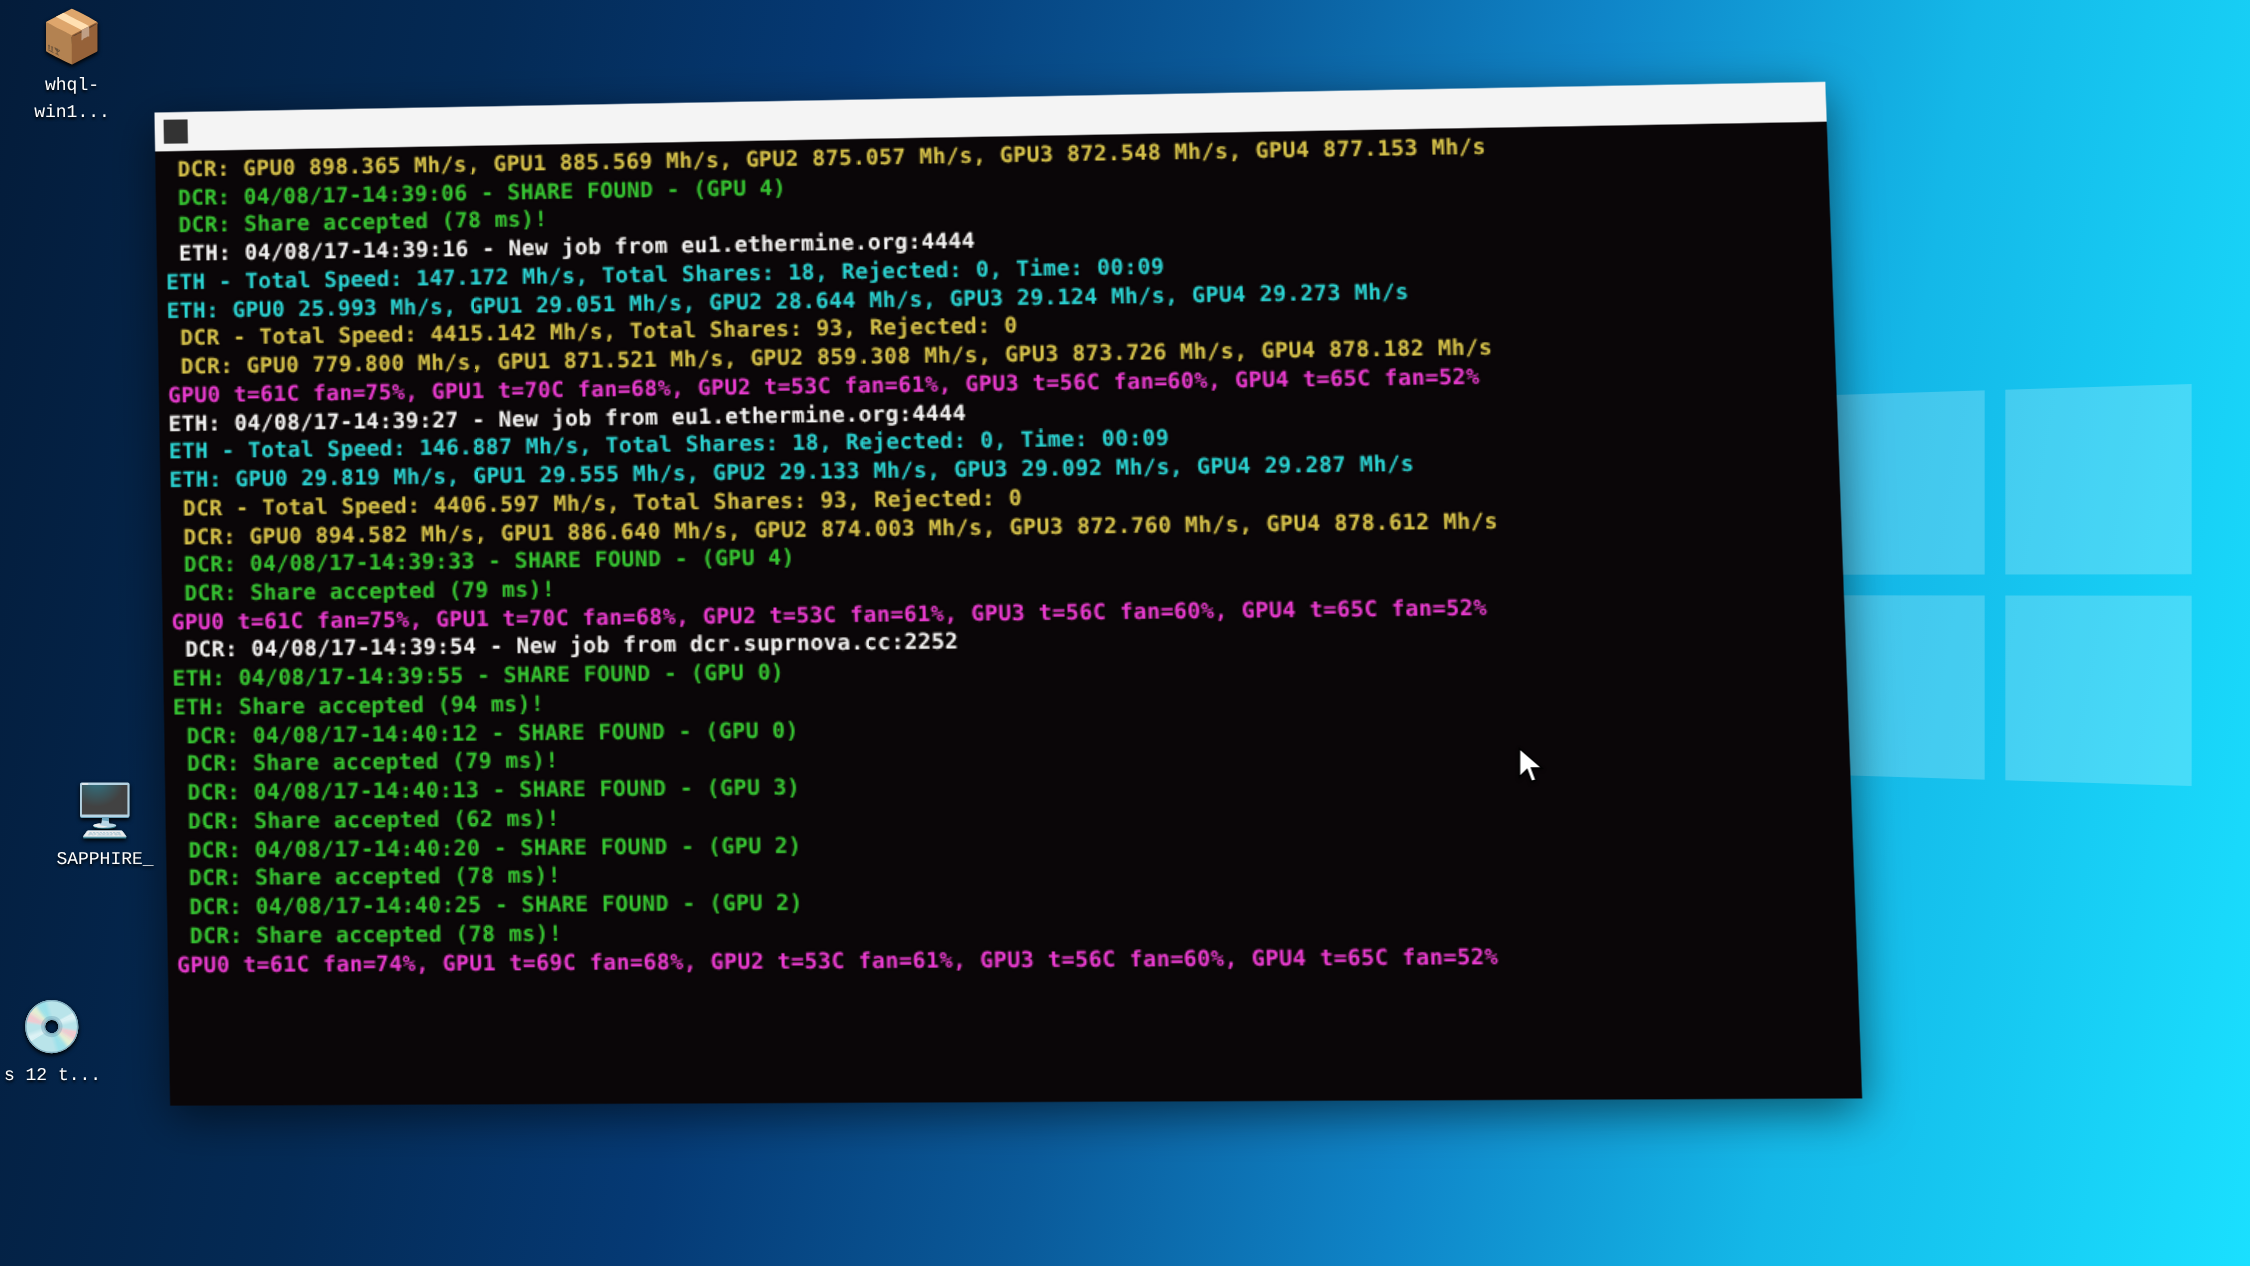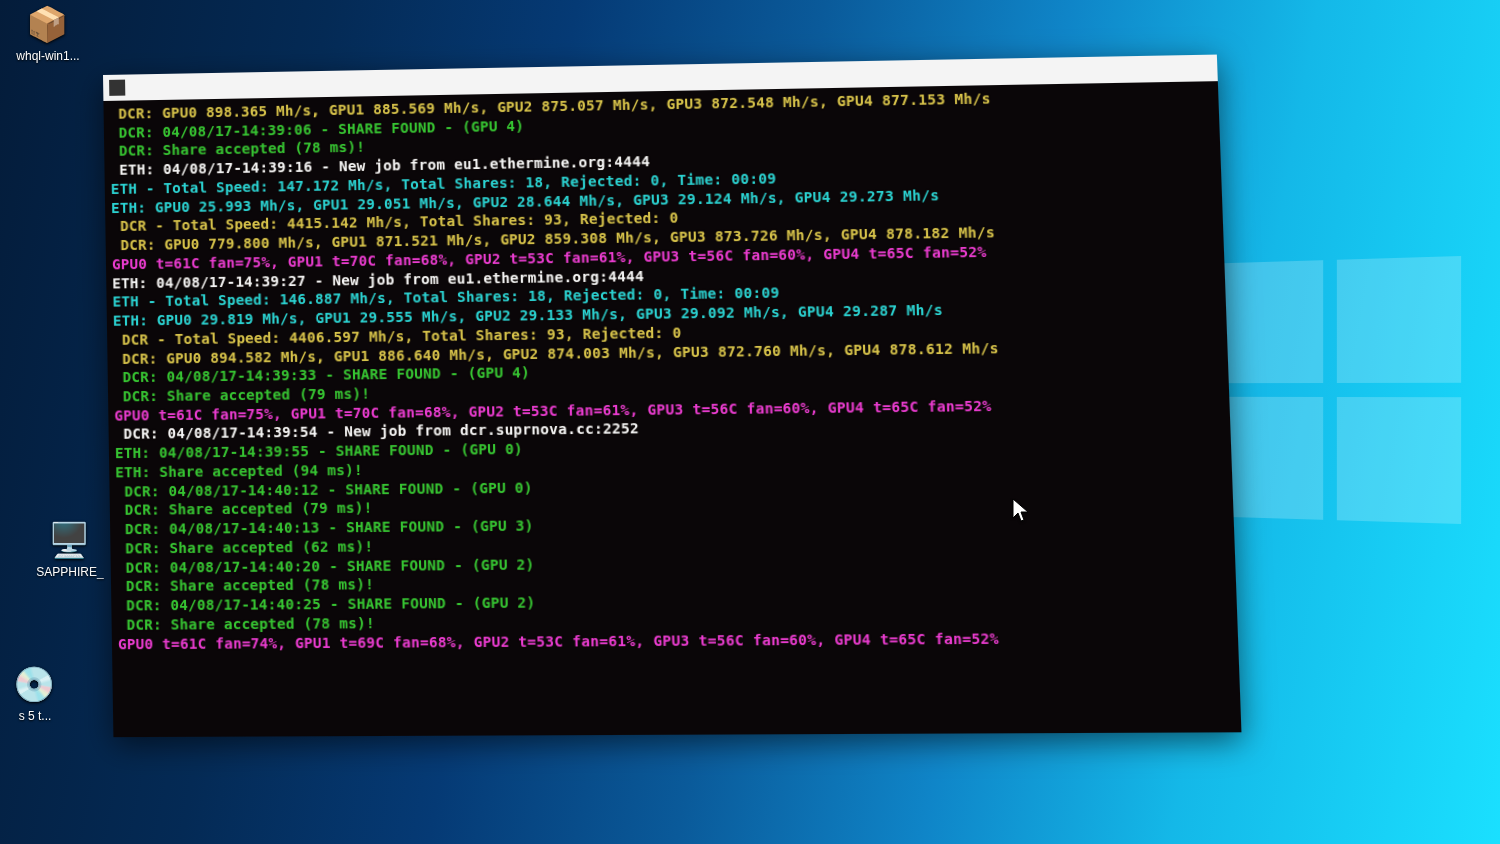--- a/index.html
+++ b/index.html
@@ -25,21 +25,21 @@
     transform: perspective(900px) rotateY(-12deg);
     display: grid;
     grid-template-columns: 1fr 1fr;
     grid-template-rows: 1fr 1fr;
     gap: 14px;
   }
   .winlogo div { background: #ffffff; }
   
   .dicon { position: absolute; width: 80px; text-align: center; color: #fff; }
   .dicon .glyph { font-size: 34px; display: block; margin: 0 auto 2px; text-shadow: 0 1px 3px #000; }
-  .dicon .lbl { font-size: 12px; text-shadow: 0 1px 2px #000; word-break: break-word; line-height: 1.1; }
+  .dicon .lbl { font-size: 12px; text-shadow: 0 1px 2px #000; word-break: break-word; line-height: 1.1; font-family: Liberation Mono, monospace; }
   
   .cursor-arrow {
     position: absolute;
     left: 1012px; top: 498px;
     width: 0; height: 0;
     filter: drop-shadow(0 1px 1px rgba(0,0,0,0.6));
     z-index: 50;
   }
   .cursor-arrow svg { position: absolute; }
   
@@ -96,21 +96,21 @@
   <div class="dicon" style="left:8px; top:4px;">
     <span class="glyph">📦</span>
     <span class="lbl">whql-win1...</span>
   </div>
   <div class="dicon" style="left:30px; top:520px;">
     <span class="glyph">🖥️</span>
     <span class="lbl">SAPPHIRE_</span>
   </div>
   <div class="dicon" style="left:0px; top:664px; width:70px;">
     <span class="glyph">💿</span>
-    <span class="lbl">s 5
+    <span class="lbl">s 12
 t...</span>
   </div>
 
   <div class="console">
     <div class="titlebar">
       <div class="ticon"></div>
       <div class="ttitle"> </div>
     </div>
     <div class="term" id="term"><div class="c-yellow"> DCR: GPU0 898.365 Mh/s, GPU1 885.569 Mh/s, GPU2 875.057 Mh/s, GPU3 872.548 Mh/s, GPU4 877.153 Mh/s</div><div class="c-green"> DCR: 04/08/17-14:39:06 - SHARE FOUND - (GPU 4)</div><div class="c-green"> DCR: Share accepted (78 ms)!</div><div class="c-white"> ETH: 04/08/17-14:39:16 - New job from eu1.ethermine.org:4444</div><div class="c-cyan">ETH - Total Speed: 147.172 Mh/s, Total Shares: 18, Rejected: 0, Time: 00:09</div><div class="c-cyan">ETH: GPU0 25.993 Mh/s, GPU1 29.051 Mh/s, GPU2 28.644 Mh/s, GPU3 29.124 Mh/s, GPU4 29.273 Mh/s</div><div class="c-yellow"> DCR - Total Speed: 4415.142 Mh/s, Total Shares: 93, Rejected: 0</div><div class="c-yellow"> DCR: GPU0 779.800 Mh/s, GPU1 871.521 Mh/s, GPU2 859.308 Mh/s, GPU3 873.726 Mh/s, GPU4 878.182 Mh/s</div><div class="c-magenta">GPU0 t=61C fan=75%, GPU1 t=70C fan=68%, GPU2 t=53C fan=61%, GPU3 t=56C fan=60%, GPU4 t=65C fan=52%</div><div class="c-white">ETH: 04/08/17-14:39:27 - New job from eu1.ethermine.org:4444</div><div class="c-cyan">ETH - Total Speed: 146.887 Mh/s, Total Shares: 18, Rejected: 0, Time: 00:09</div><div class="c-cyan">ETH: GPU0 29.819 Mh/s, GPU1 29.555 Mh/s, GPU2 29.133 Mh/s, GPU3 29.092 Mh/s, GPU4 29.287 Mh/s</div><div class="c-yellow"> DCR - Total Speed: 4406.597 Mh/s, Total Shares: 93, Rejected: 0</div><div class="c-yellow"> DCR: GPU0 894.582 Mh/s, GPU1 886.640 Mh/s, GPU2 874.003 Mh/s, GPU3 872.760 Mh/s, GPU4 878.612 Mh/s</div><div class="c-green"> DCR: 04/08/17-14:39:33 - SHARE FOUND - (GPU 4)</div><div class="c-green"> DCR: Share accepted (79 ms)!</div><div class="c-magenta">GPU0 t=61C fan=75%, GPU1 t=70C fan=68%, GPU2 t=53C fan=61%, GPU3 t=56C fan=60%, GPU4 t=65C fan=52%</div><div class="c-white"> DCR: 04/08/17-14:39:54 - New job from dcr.suprnova.cc:2252</div><div class="c-green">ETH: 04/08/17-14:39:55 - SHARE FOUND - (GPU 0)</div><div class="c-green">ETH: Share accepted (94 ms)!</div><div class="c-green"> DCR: 04/08/17-14:40:12 - SHARE FOUND - (GPU 0)</div><div class="c-green"> DCR: Share accepted (79 ms)!</div><div class="c-green"> DCR: 04/08/17-14:40:13 - SHARE FOUND - (GPU 3)</div><div class="c-green"> DCR: Share accepted (62 ms)!</div><div class="c-green"> DCR: 04/08/17-14:40:20 - SHARE FOUND - (GPU 2)</div><div class="c-green"> DCR: Share accepted (78 ms)!</div><div class="c-green"> DCR: 04/08/17-14:40:25 - SHARE FOUND - (GPU 2)</div><div class="c-green"> DCR: Share accepted (78 ms)!</div><div class="c-magenta">GPU0 t=61C fan=74%, GPU1 t=69C fan=68%, GPU2 t=53C fan=61%, GPU3 t=56C fan=60%, GPU4 t=65C fan=52%</div></div>
   </div>

